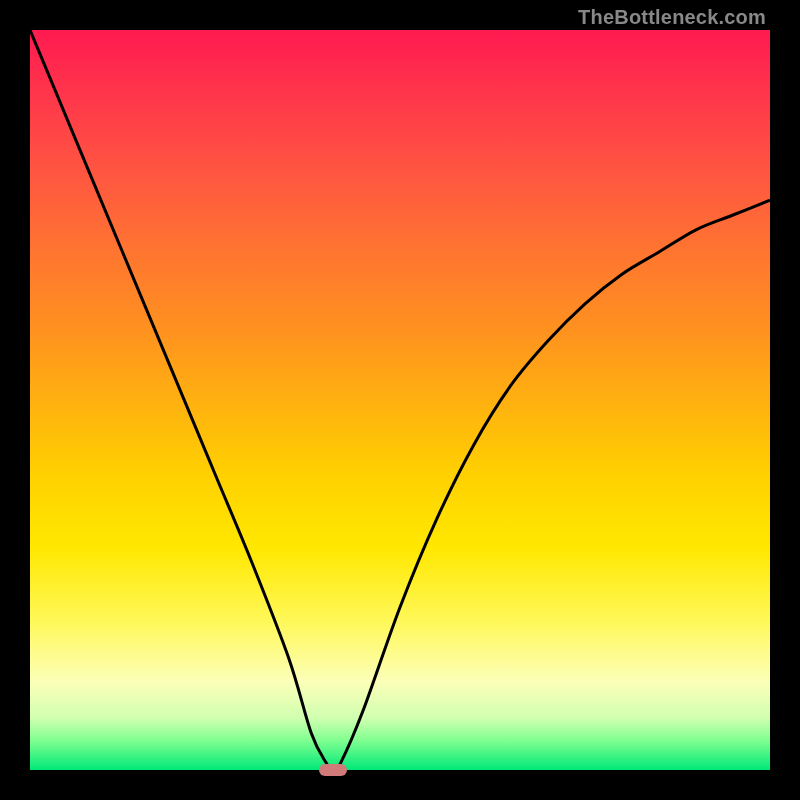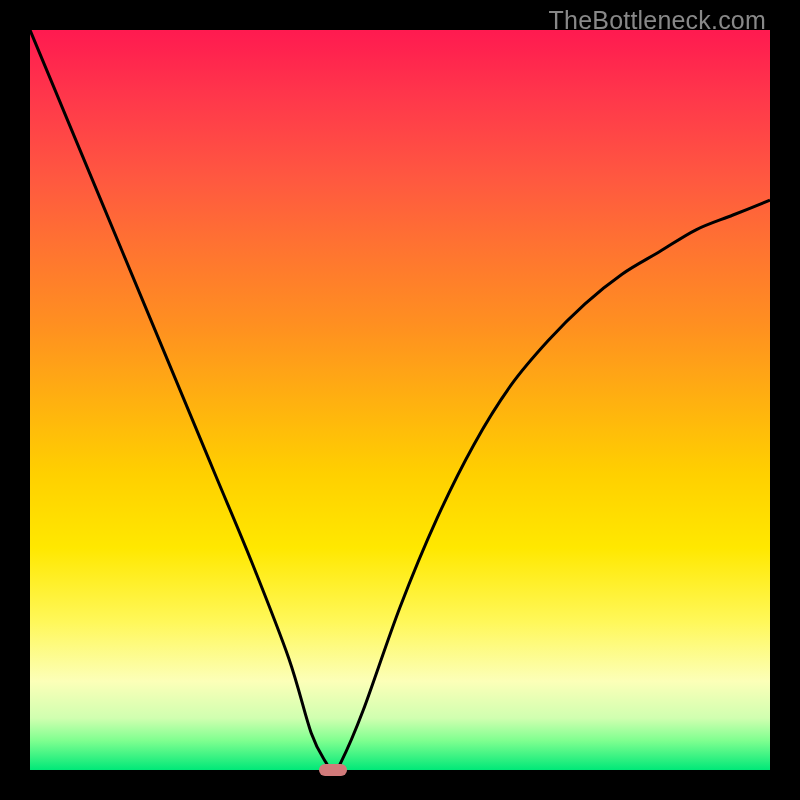--- a/index.html
+++ b/index.html
@@ -30,22 +30,22 @@
       #d0ffb0 93%,
       #80ff90 96%,
       #00e878 100%
     );
   }
   .watermark {
     position: absolute;
     top: 6px;
     right: 34px;
     color: #888;
-    font-size: 25px;
-    font-weight: 400;
+    font-size: 20px;
+    font-weight: 700;
     letter-spacing: 0.2px;
   }
   .curve-svg {
     position: absolute;
     left: 0;
     top: 0;
     width: 740px;
     height: 740px;
   }
   .marker {

